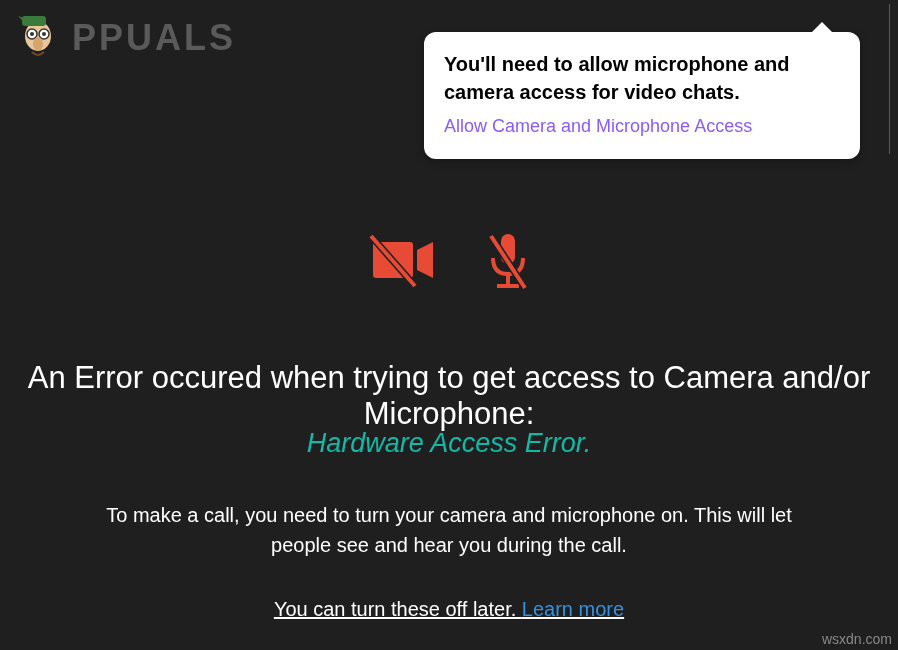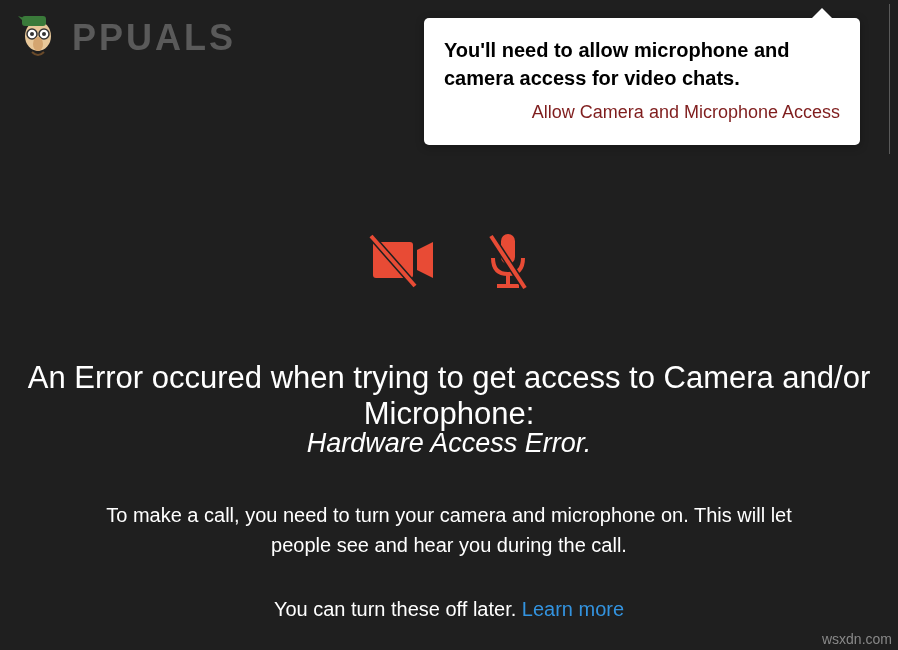--- a/index.html
+++ b/index.html
@@ -31,25 +31,25 @@
     .logo-text {
       font-size: 36px;
       font-weight: bold;
       color: #5a5a5a;
       letter-spacing: 3px;
       font-family: Arial, sans-serif;
       margin-left: -6px;
     }
     .popover {
       position: absolute;
-      top: 18px;
+      top: 32px;
       left: 424px;
       width: 436px;
       background: #fff;
-      border-radius: 5px;
+      border-radius: 12px;
       padding: 18px 20px 22px 20px;
       box-shadow: 0 2px 8px rgba(0,0,0,0.3);
     }
     .popover::before {
       content: "";
       position: absolute;
       top: -10px;
       right: 28px;
       width: 0;
       height: 0;
@@ -58,24 +58,23 @@
       border-bottom: 10px solid #fff;
     }
     .popover-title {
       color: #000;
       font-size: 20px;
       font-weight: 600;
       line-height: 1.4;
       margin-bottom: 10px;
     }
     .popover-subtitle {
-      color: #7f1d1d;
+      color: #8b5cf6;
       font-size: 18px;
       font-weight: 400;
-      text-align: right;
     }
     .right-divider {
       position: absolute;
       top: 4px;
       right: 8px;
       width: 1px;
       height: 150px;
       background: #5a5a5a;
     }
     .icons-row {
@@ -100,21 +99,21 @@
       font-size: 31px;
       font-weight: 400;
       padding: 0 10px;
     }
     .error-sub {
       position: absolute;
       top: 428px;
       left: 0;
       width: 100%;
       text-align: center;
-      color: #ffffff;
+      color: #14b8a6;
       font-size: 27px;
       font-style: italic;
       font-weight: 400;
     }
     .info-text {
       position: absolute;
       top: 500px;
       left: 0;
       width: 100%;
       text-align: center;
@@ -124,20 +123,21 @@
       padding: 0 100px;
     }
     .later-row {
       position: absolute;
       top: 598px;
       left: 0;
       width: 100%;
       text-align: center;
       color: #fff;
       font-size: 20px;
+      text-decoration: underline;
     }
     .learn-link {
       color: #3393df;
       text-decoration: none;
       cursor: pointer;
     }
     .watermark {
       position: absolute;
       bottom: 3px;
       right: 6px;

